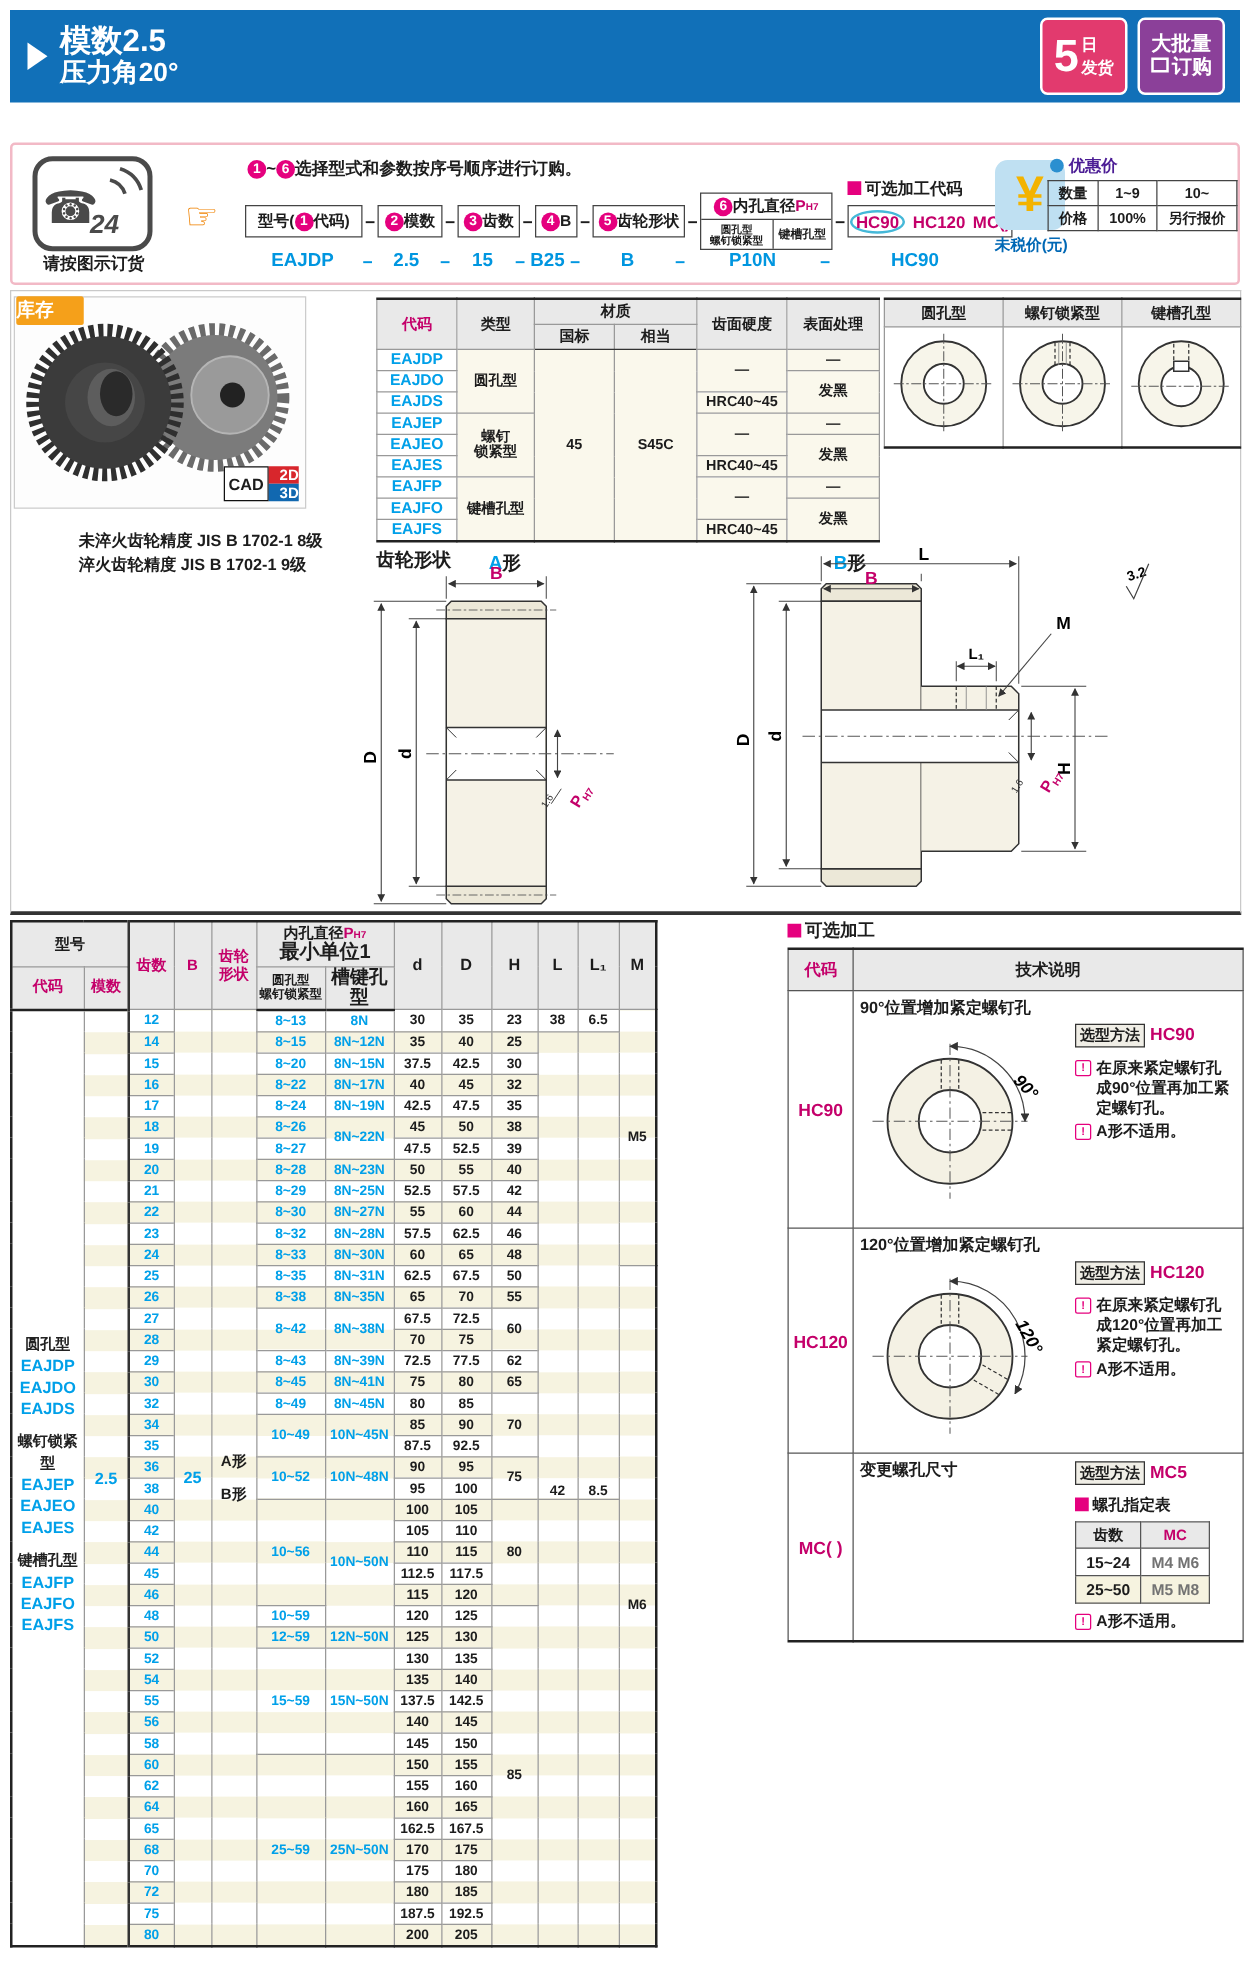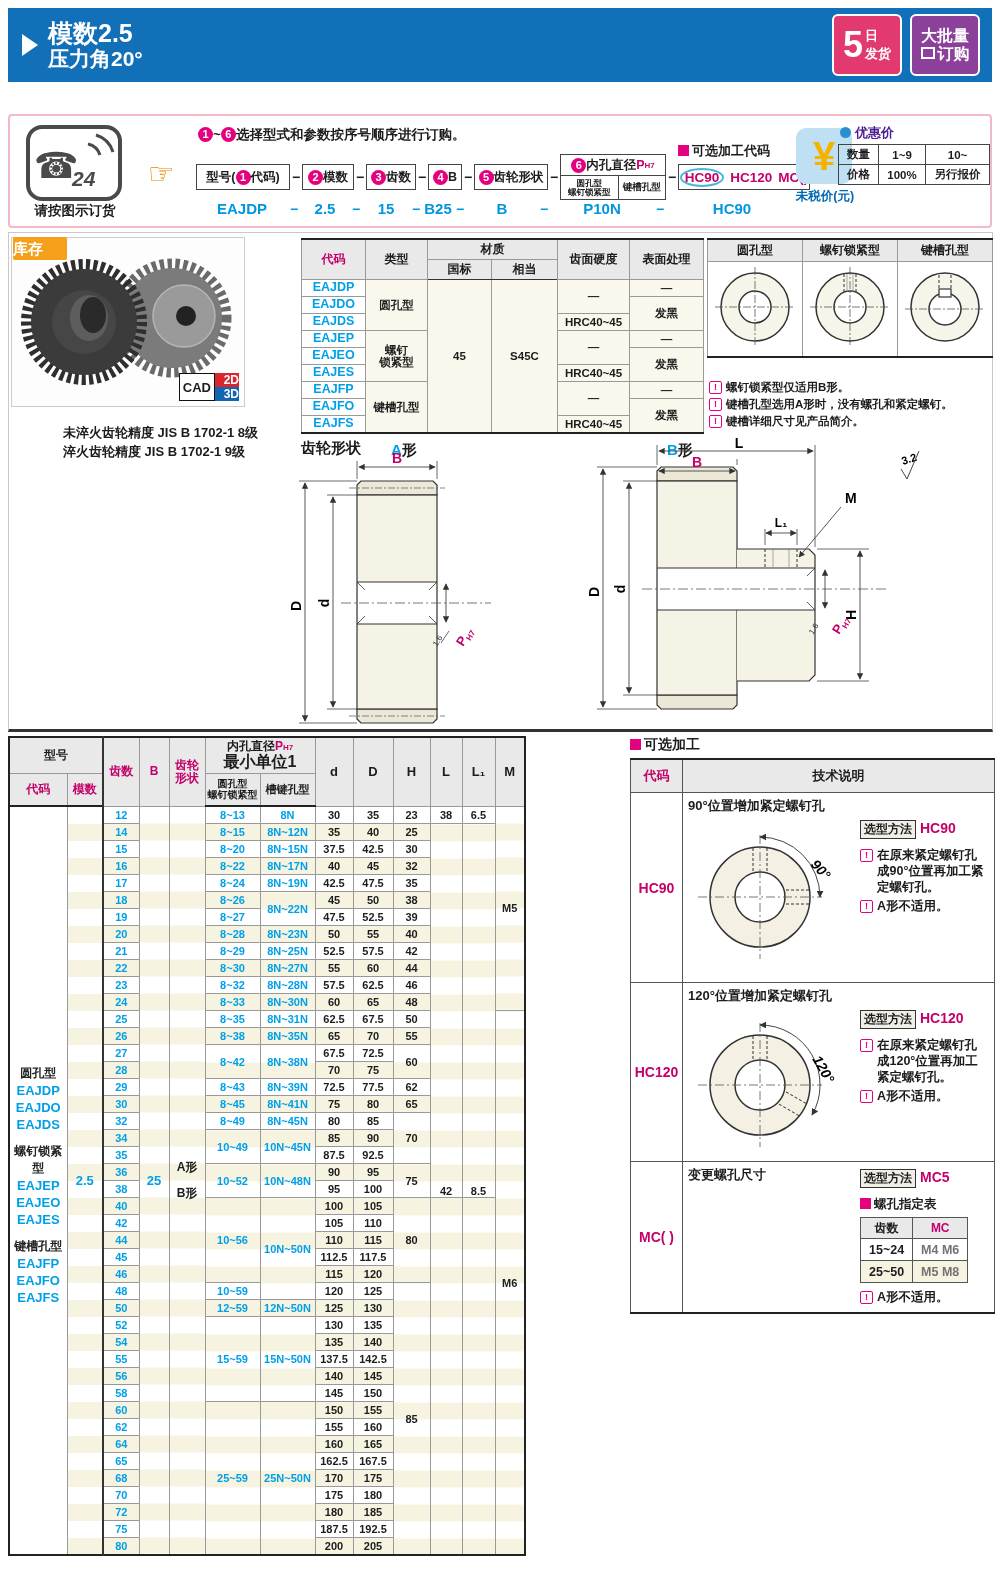--- a/index.html
+++ b/index.html
@@ -413,34 +413,20 @@
               <circle cx="46" cy="46" r="16" fill="#fff" stroke="#333" stroke-width="1.5"></circle>
               <rect x="40" y="26" width="12" height="8" fill="#fff" stroke="#333" stroke-width="1.2"></rect>
               <line x1="40" y1="12" x2="40" y2="26" stroke="#333" stroke-width="1" stroke-dasharray="3 2"></line>
               <line x1="52" y1="12" x2="52" y2="26" stroke="#333" stroke-width="1" stroke-dasharray="3 2"></line>
               <line x1="6" y1="46" x2="86" y2="46" stroke="#555" stroke-width="0.8" stroke-dasharray="8 2 2 2"></line>
             </svg>
           </td>
         </tr>
       </tbody>
     </table>
-    <div class="bore-notes">
-      <div class="note-line">
-          <span class="note-ic"></span>
-          <span>螺钉锁紧型仅适用B形。</span>
-        </div>
-      <div class="note-line">
-          <span class="note-ic"></span>
-          <span>键槽孔型选用A形时，没有螺孔和紧定螺钉。</span>
-        </div>
-      <div class="note-line">
-          <span class="note-ic"></span>
-          <span>键槽详细尺寸见产品简介。</span>
-        </div>
-    </div>
 
     <div class="gs-label">齿轮形状</div>
     <div class="shape-lab" style="left:382px;top:208px"><span class="cyan">A</span><span>形</span></div>
     <div class="shape-lab" style="left:658px;top:208px"><span class="cyan">B</span><span>形</span></div>
 
     <svg style="position:absolute;left:282px;top:218px" width="250" height="275">
       <line x1="66" y1="30" x2="8" y2="30" stroke="#444" stroke-width="0.8"></line>
       <line x1="66" y1="272" x2="8" y2="272" stroke="#444" stroke-width="0.8"></line>
       <line x1="14" y1="32" x2="14" y2="270" stroke="#444" stroke-width="0.9" marker-start="url(#arr)" marker-end="url(#arr)"></line>
       <text x="10" y="155" font-size="14" font-weight="bold" transform="rotate(-90 10 155)" text-anchor="middle">D</text>
@@ -559,21 +545,21 @@
         <th rowspan="2" style="font-size:13px">H</th>
         <th rowspan="2" style="font-size:13px">L</th>
         <th rowspan="2" style="font-size:13px">L₁</th>
         <th rowspan="2" style="font-size:13px">M</th>
       </tr>
       <tr style="height:33px">
         <th class="hmag">代码</th>
         <th class="hmag">模数</th>
         <th class="pre" style="font-size:10px">圆孔型
 螺钉锁紧型</th>
-        <th style="font-size:11px">槽键孔型</th>
+        <th style="font-size:15px">槽键孔型</th>
       </tr>
     </thead>
     <tbody id="mt-body">
         <tr>
           <td rowspan="44" class="codecell">
             <div class="cg-type">圆孔型</div>
             <div class="cg-code">EAJDP</div>
             <div class="cg-code">EAJDO</div>
             <div class="cg-code">EAJDS</div>
             <div class="cg-type">螺钉锁紧型</div>

